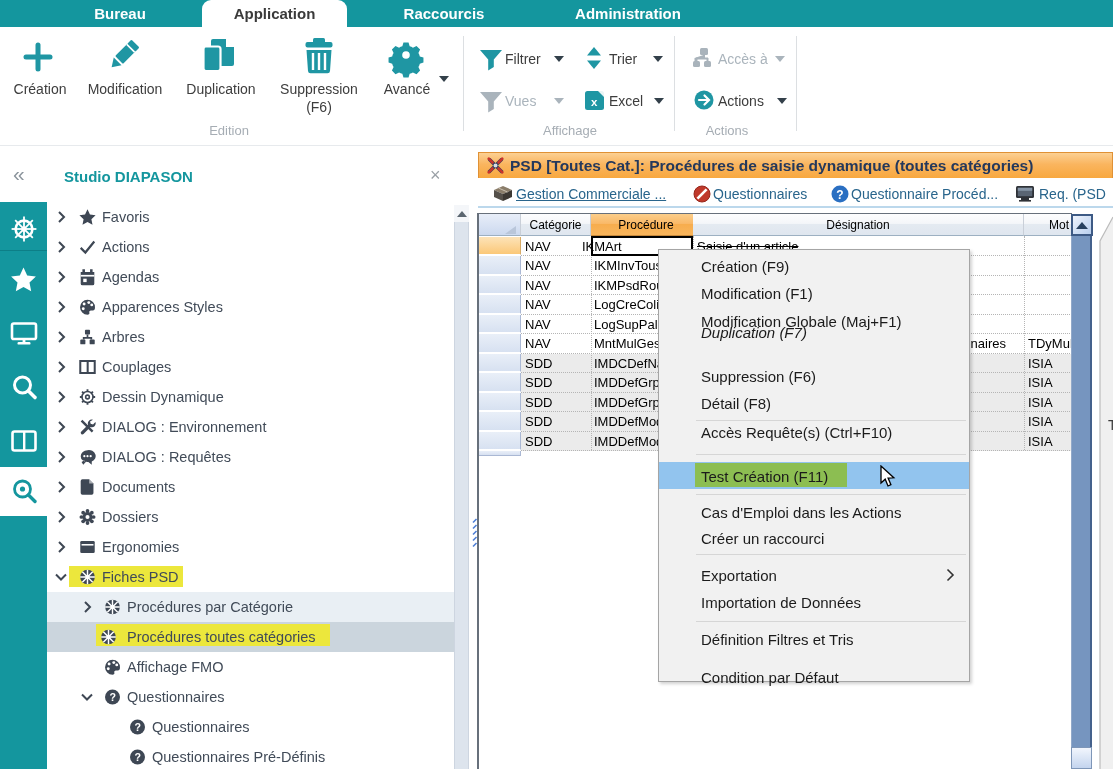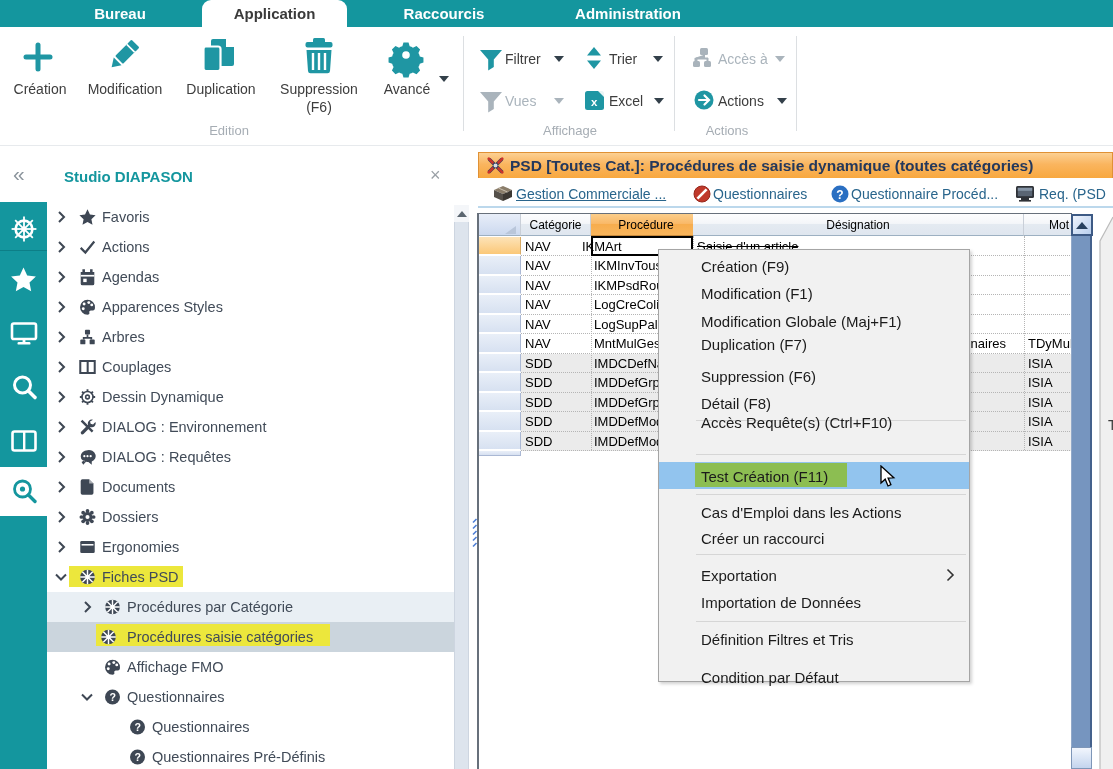--- a/index.html
+++ b/index.html
@@ -351,21 +351,21 @@
 <div class="titem" style="left:102px;top:329px;">Arbres</div>
 <div class="titem" style="left:102px;top:359px;">Couplages</div>
 <div class="titem" style="left:102px;top:389px;">Dessin Dynamique</div>
 <div class="titem" style="left:102px;top:419px;">DIALOG : Environnement</div>
 <div class="titem" style="left:102px;top:449px;">DIALOG : Requêtes</div>
 <div class="titem" style="left:102px;top:479px;">Documents</div>
 <div class="titem" style="left:102px;top:509px;">Dossiers</div>
 <div class="titem" style="left:102px;top:539px;">Ergonomies</div>
 <div class="titem" style="left:102px;top:569px;">Fiches PSD</div>
 <div class="titem" style="left:127px;top:599px;">Procédures par Catégorie</div>
-<div class="titem" style="left:127px;top:629px;">Procédures saisie catégories</div>
+<div class="titem" style="left:127px;top:629px;">Procédures toutes catégories</div>
 <div class="titem" style="left:127px;top:659px;">Affichage FMO</div>
 <div class="titem" style="left:127px;top:689px;">Questionnaires</div>
 <div class="titem" style="left:152px;top:719px;">Questionnaires</div>
 <div class="titem" style="left:152px;top:749px;">Questionnaires Pré-Définis</div>
 
 <div class="abs" style="left:454px;top:205px;width:15px;height:564px;background:#dde4ed;border-left:1px solid #cdd5e0;border-right:1px solid #cdd5e0;"></div>
 <div class="abs" style="left:454px;top:205px;width:15px;height:17px;background:#f4f6f9;"></div>
 <div class="abs" style="left:457px;top:211px;width:0;height:0;border-left:5px solid transparent;border-right:5px solid transparent;border-bottom:6px solid #5b6670;"></div>
 
 <svg id="splitdots" class="abs" style="left:471px;top:518px;" width="8" height="32" viewBox="0 0 8 32">
@@ -513,25 +513,25 @@
   <path d="M 20 9 L 7 33 L 7 561" fill="none" stroke="#bcbcbc" stroke-width="1.2"></path>
 </svg>
 <div class="abs" style="left:1108px;top:417px;font-size:14px;color:#3c3c3c;">T</div>
 
 <div id="menu" class="abs"></div>
 <div class="abs" style="left:659px;top:461.5px;width:310px;height:27.5px;background:#92c4ee;"></div>
 <div class="hl" style="left:695px;top:463px;width:152px;height:24px;background:#8cbe52;"></div>
 <div class="mi" style="top:257.5px;">Création (F9)</div>
 <div class="mi" style="top:285px;">Modification (F1)</div>
 <div class="mi" style="top:312.5px;">Modification Globale (Maj+F1)</div>
-<div class="mi" style="top:336px;">Duplication (F7)</div>
+<div class="mi" style="top:324px;font-style:italic;">Duplication (F7)</div>
 <div class="mi" style="top:367.5px;">Suppression (F6)</div>
 <div class="mi" style="top:394.5px;">Détail (F8)</div>
 <div class="msep" style="top:420px;"></div>
-<div class="mi" style="top:414px;">Accès Requête(s) (Ctrl+F10)</div>
+<div class="mi" style="top:424px;">Accès Requête(s) (Ctrl+F10)</div>
 <div class="msep" style="top:453.5px;"></div>
 <div class="mi" style="top:467.5px;">Test Création (F11)</div>
 <div class="msep" style="top:493.7px;"></div>
 <div class="mi" style="top:503.5px;">Cas d'Emploi dans les Actions</div>
 <div class="mi" style="top:530px;">Créer un raccourci</div>
 <div class="msep" style="top:554.2px;"></div>
 <div class="mi" style="top:566.5px;">Exportation</div>
 <svg class="abs" style="left:946px;top:568px;" width="9" height="14" viewBox="0 0 9 14">
     <path d="M 1.5 1.5 L 7 7 L 1.5 12.5" fill="none" stroke="#333" stroke-width="1.6"></path>
   </svg>

